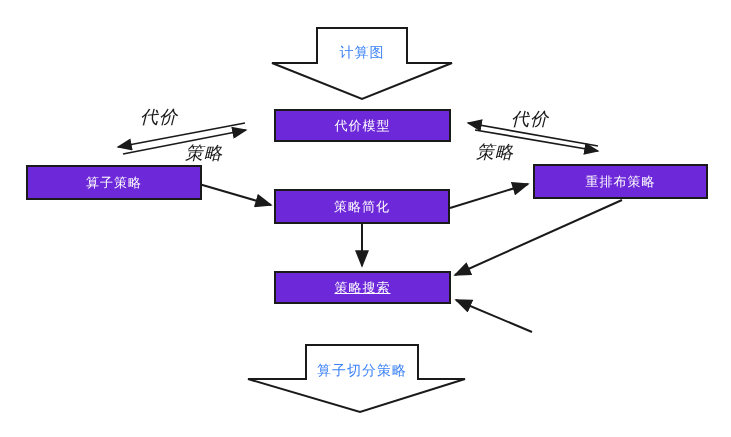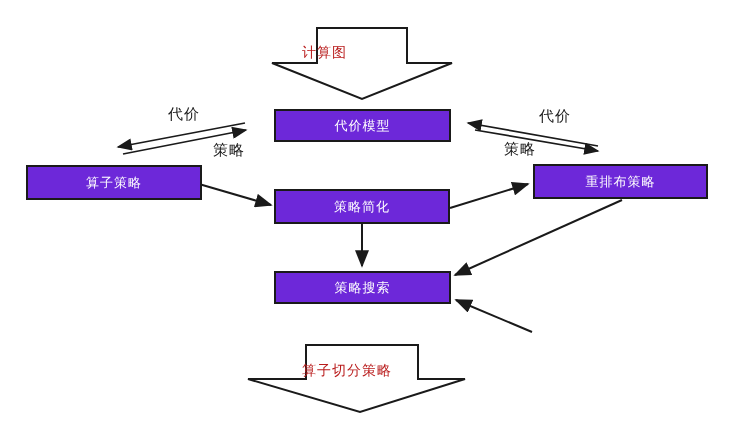--- a/index.html
+++ b/index.html
@@ -18,29 +18,31 @@
     border:2px solid #1a1a1a;
     color:#ffffff;
     font-size:13px;
     display:flex;align-items:center;justify-content:center;
     letter-spacing:1px;
     white-space:nowrap;
   }
   .freelabel{
     position:absolute;
     color:#1a1a1a;
-    font-size:15px;
-    text-align:right;
+    font-size:18px;
+    text-align:left;
     letter-spacing:1px;
     white-space:nowrap;
+    font-style:italic;
   }
   .arrowlabel{
     position:absolute;
-    color:#b91c1c;
+    color:#3b82f6;
     font-size:14px;
+    text-align:center;
     letter-spacing:1px;
     white-space:nowrap;
   }
 </style>
 </head>
 <body>
 
 <div id="canvas">
 
   <svg id="wires" viewBox="0 0 731 437">
@@ -75,16 +77,16 @@
   <div class="freelabel" style="left:476px;top:140px;width:60px;">策略</div>
 
   <div class="node" style="left:274px;top:109px;width:177px;height:33px;">代价模型</div>
 
   <div class="node" style="left:26px;top:165px;width:176px;height:35px;">算子策略</div>
 
   <div class="node" style="left:274px;top:189px;width:176px;height:35px;">策略简化</div>
 
   <div class="node" style="left:533px;top:164px;width:175px;height:35px;">重排布策略</div>
 
-  <div class="node" style="left:274px;top:271px;width:177px;height:33px;">策略搜索</div>
+  <div class="node" style="left:274px;top:271px;width:177px;height:33px;text-decoration:underline;">策略搜索</div>
 
 
 </div>
 
 </body></html>

